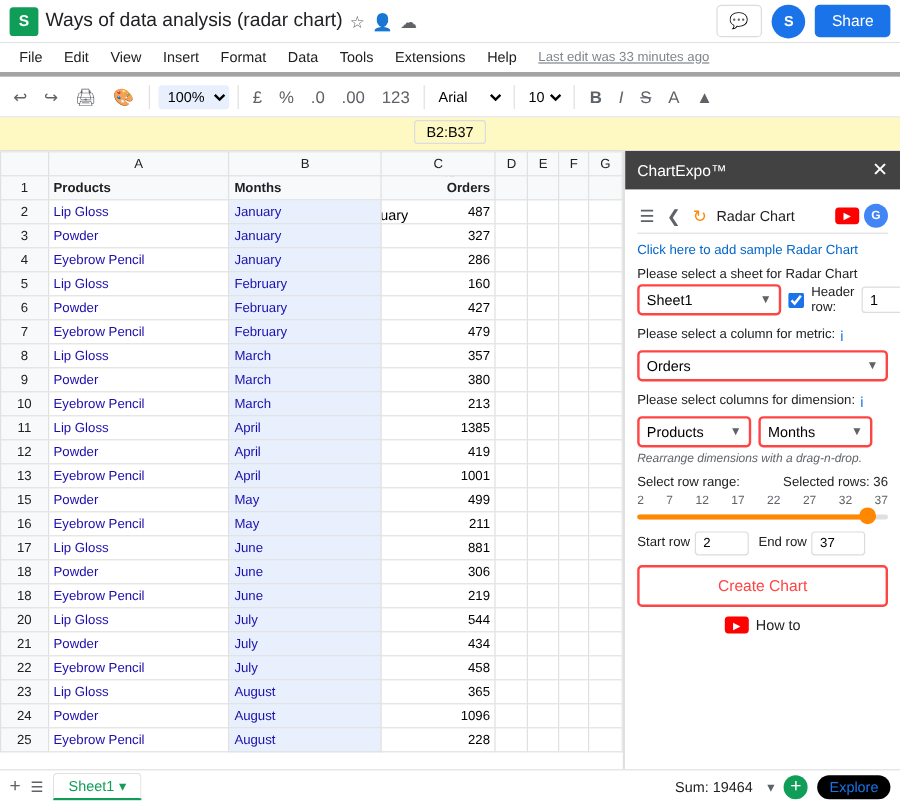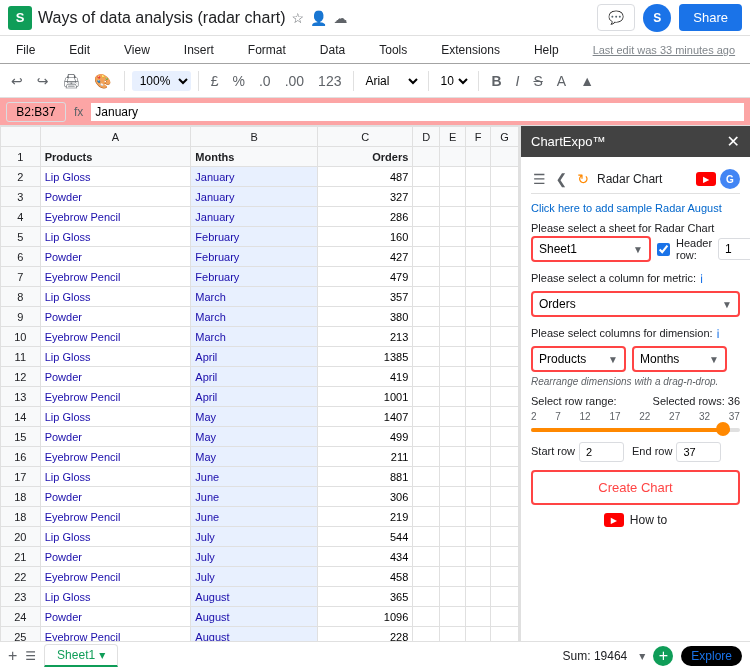--- a/index.html
+++ b/index.html
@@ -21,41 +21,41 @@
       padding: 6px 14px; font-size: 13px; font-weight: 500; cursor: pointer; margin-left: auto;
     }
     .comment-btn {
       background: #fff; border: 1px solid #dadce0; border-radius: 4px;
       padding: 5px 10px; font-size: 13px; cursor: pointer; display: flex; align-items: center; gap: 4px;
     }
     .avatar { width: 28px; height: 28px; border-radius: 50%; background: #1a73e8; color: #fff; display: flex; align-items: center; justify-content: center; font-size: 12px; font-weight: bold; }
 
     
     .menu-bar {
-      display: flex; align-items: center; padding: 2px 8px; gap: 18px;
-      background: #fff; border-bottom: 1px solid #a3a3a3; height: 28px;
+      display: flex; align-items: center; padding: 2px 8px; gap: 2px;
+      background: #fff; border-bottom: 4px solid #a3a3a3; height: 28px;
     }
     .menu-item { padding: 3px 8px; cursor: pointer; border-radius: 3px; font-size: 12px; color: #202124; }
     .last-edit { font-size: 11px; color: #80868b; margin-left: 8px; text-decoration: underline; cursor: pointer; }
 
     
     .toolbar {
       display: flex; align-items: center; padding: 2px 6px; gap: 4px;
       background: #fff; border-bottom: 1px solid #e0e0e0; height: 34px;
     }
     .toolbar-btn { border: none; background: none; cursor: pointer; padding: 3px 5px; border-radius: 3px; color: #5f6368; font-size: 14px; }
     .zoom-select { border: none; background: #e8f0fe; border-radius: 3px; padding: 2px 4px; font-size: 12px; cursor: pointer; }
     .toolbar-divider { width: 1px; height: 20px; background: #e0e0e0; margin: 0 3px; }
     .font-select { border: none; background: none; font-size: 12px; cursor: pointer; min-width: 60px; }
     .font-size-select { border: none; background: none; font-size: 12px; cursor: pointer; width: 35px; }
 
     
     .formula-bar {
-      display: flex; align-items: center; padding: 2px 6px; gap: 4px;
-      background: #fca5a5; border-bottom: 1px solid #e0e0e0; height: 28px;
+      display: flex; align-items: center; padding: 2px 6px; gap: 18px;
+      background: #fef9c3; border-bottom: 1px solid #e0e0e0; height: 28px; flex-direction: column;
     }
     .cell-ref { border: 1px solid #dadce0; padding: 2px 6px; font-size: 12px; min-width: 60px; text-align: center; border-radius: 3px; }
     .fx-icon { color: #5f6368; font-size: 12px; padding: 0 4px; }
     .formula-input { border: none; flex: 1; font-size: 12px; padding: 2px 4px; outline: none; }
 
     
     .main-content { display: flex; height: calc(669px - 36px - 28px - 34px - 28px - 28px); }
 
     
     .spreadsheet { flex: 1; overflow: hidden; border-right: 1px solid #e0e0e0; }
@@ -352,30 +352,20 @@
             <th class="row-header">13</th>
             <td class="col-a" style="color: rgb(26, 13, 171);">Eyebrow Pencil</td>
             <td class="col-b selected-cell">April</td>
             <td class="col-c" style="text-align: right;">1001</td>
             <td></td>
             <td></td>
             <td></td>
             <td></td>
           </tr>
           <tr>
-            <th class="row-header">14</th>
-            <td class="col-a" style="color: rgb(26, 13, 171);">Lip Gloss</td>
-            <td class="col-b selected-cell">May</td>
-            <td class="col-c" style="text-align: right;">1407</td>
-            <td></td>
-            <td></td>
-            <td></td>
-            <td></td>
-          </tr>
-          <tr>
             <th class="row-header">15</th>
             <td class="col-a" style="color: rgb(26, 13, 171);">Powder</td>
             <td class="col-b selected-cell">May</td>
             <td class="col-c" style="text-align: right;">499</td>
             <td></td>
             <td></td>
             <td></td>
             <td></td>
           </tr>
           <tr>
@@ -493,21 +483,21 @@
         <button class="nav-btn">☰</button>
         <button class="nav-btn">❮</button>
         <button class="nav-btn" style="color:#ff8800;">↻</button>
         <span class="radar-label">Radar Chart</span>
         <div style="margin-left:auto; display:flex; gap:4px; align-items:center;">
           <div class="yt-icon"></div>
           <div class="g-icon">G</div>
         </div>
       </div>
 
-      <a class="add-sample-link">Click here to add sample Radar August</a>
+      <a class="add-sample-link">Click here to add sample Radar Chart</a>
 
       <div>
         <div class="section-label">Please select a sheet for Radar Chart</div>
         <div class="select-row">
           <div class="panel-select sheet">
             <span>Sheet1</span>
             <span class="chevron">▼</span>
           </div>
           <div class="header-row">
             <input type="checkbox" checked="" style="accent-color: rgb(26, 115, 232);">

